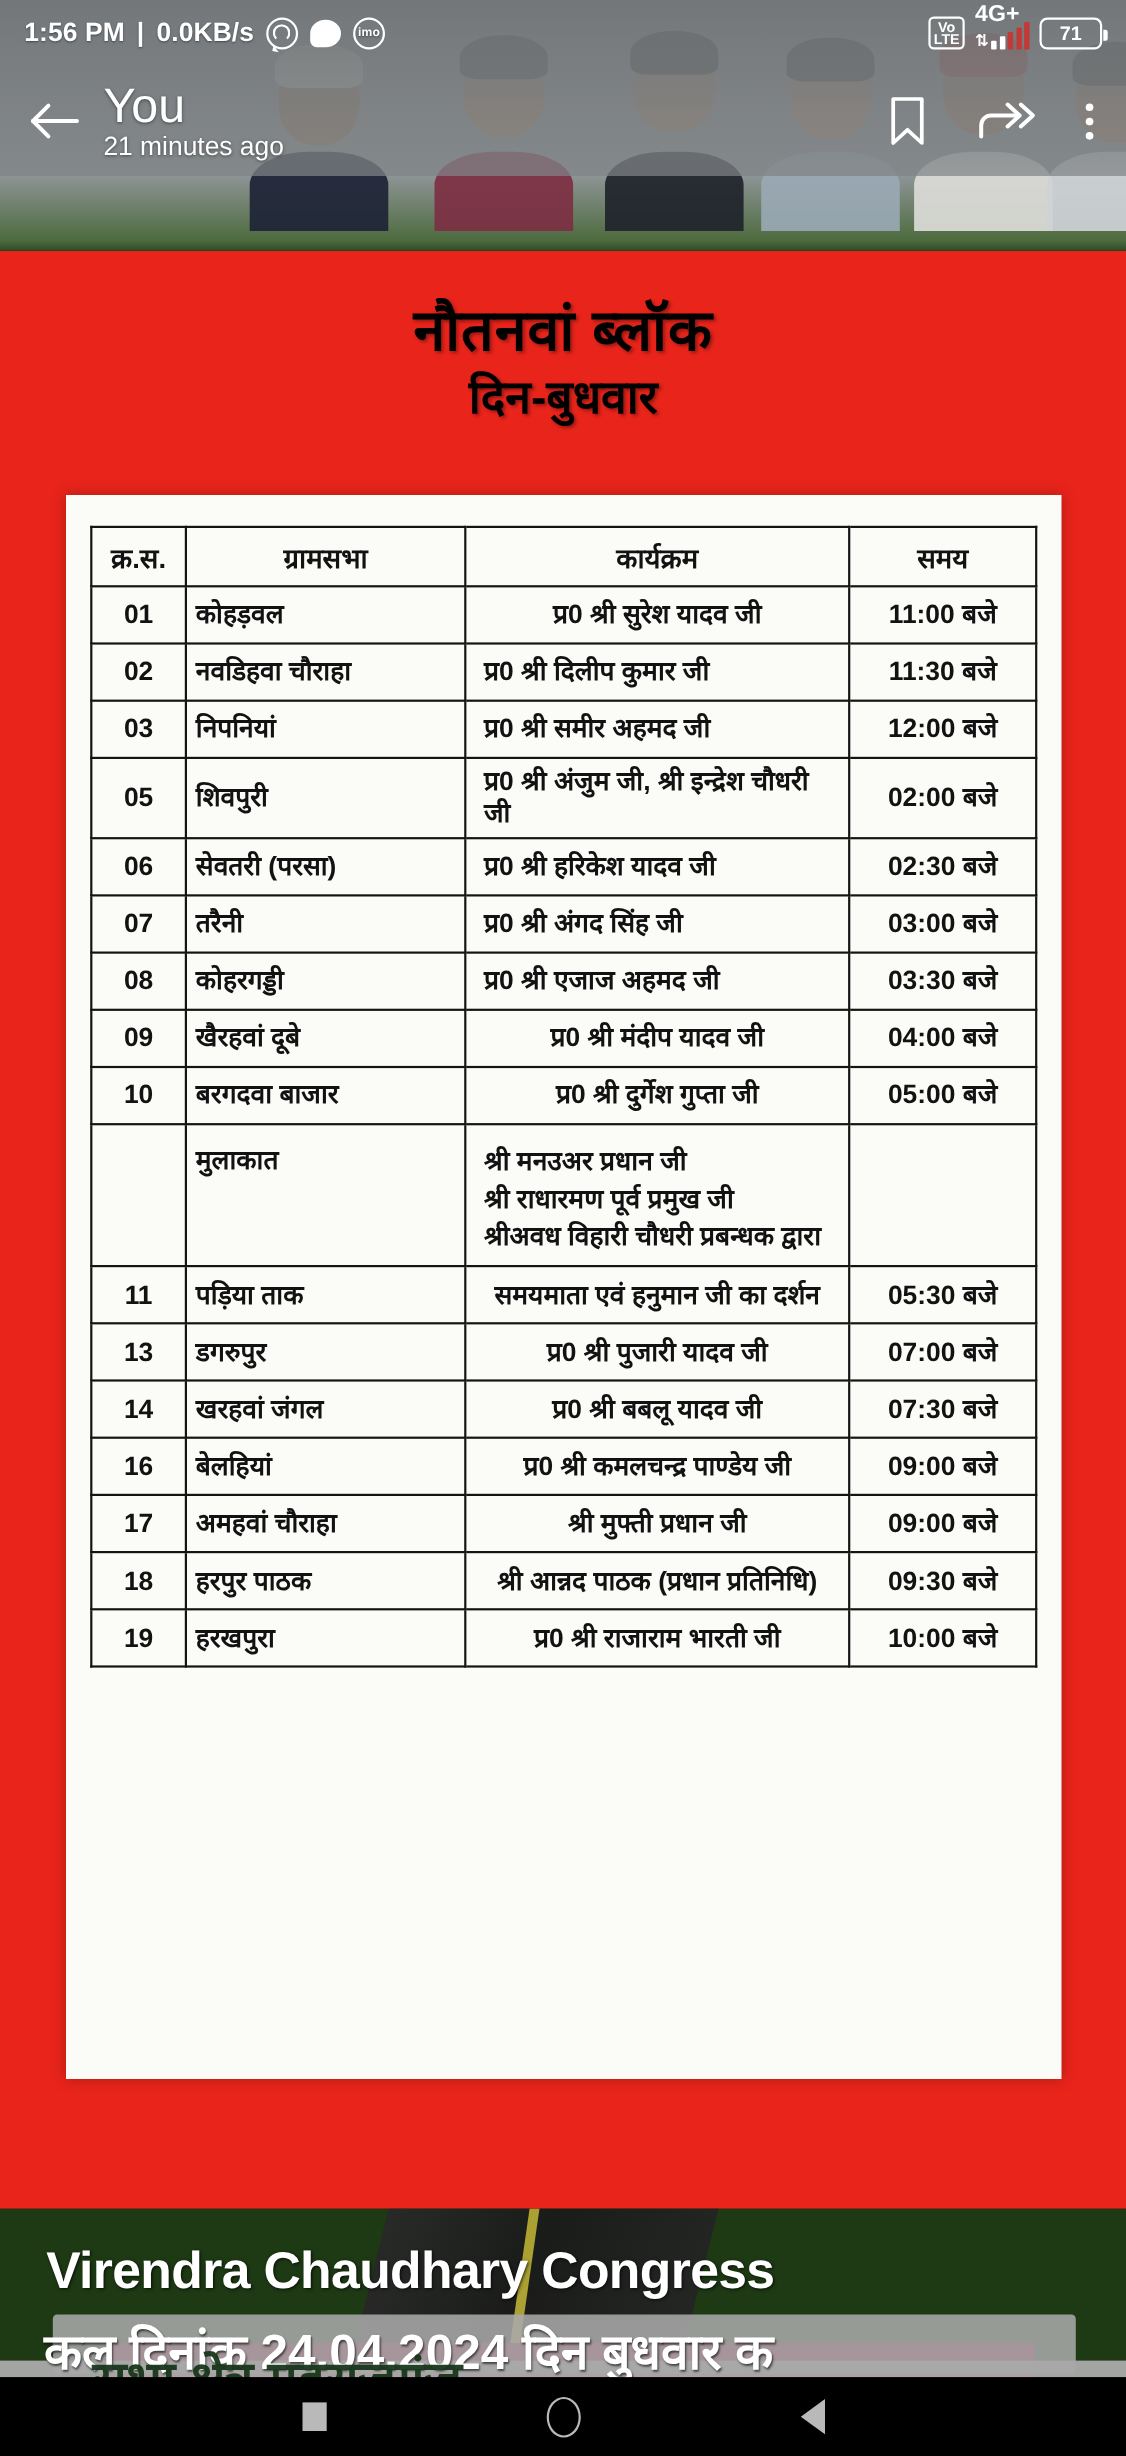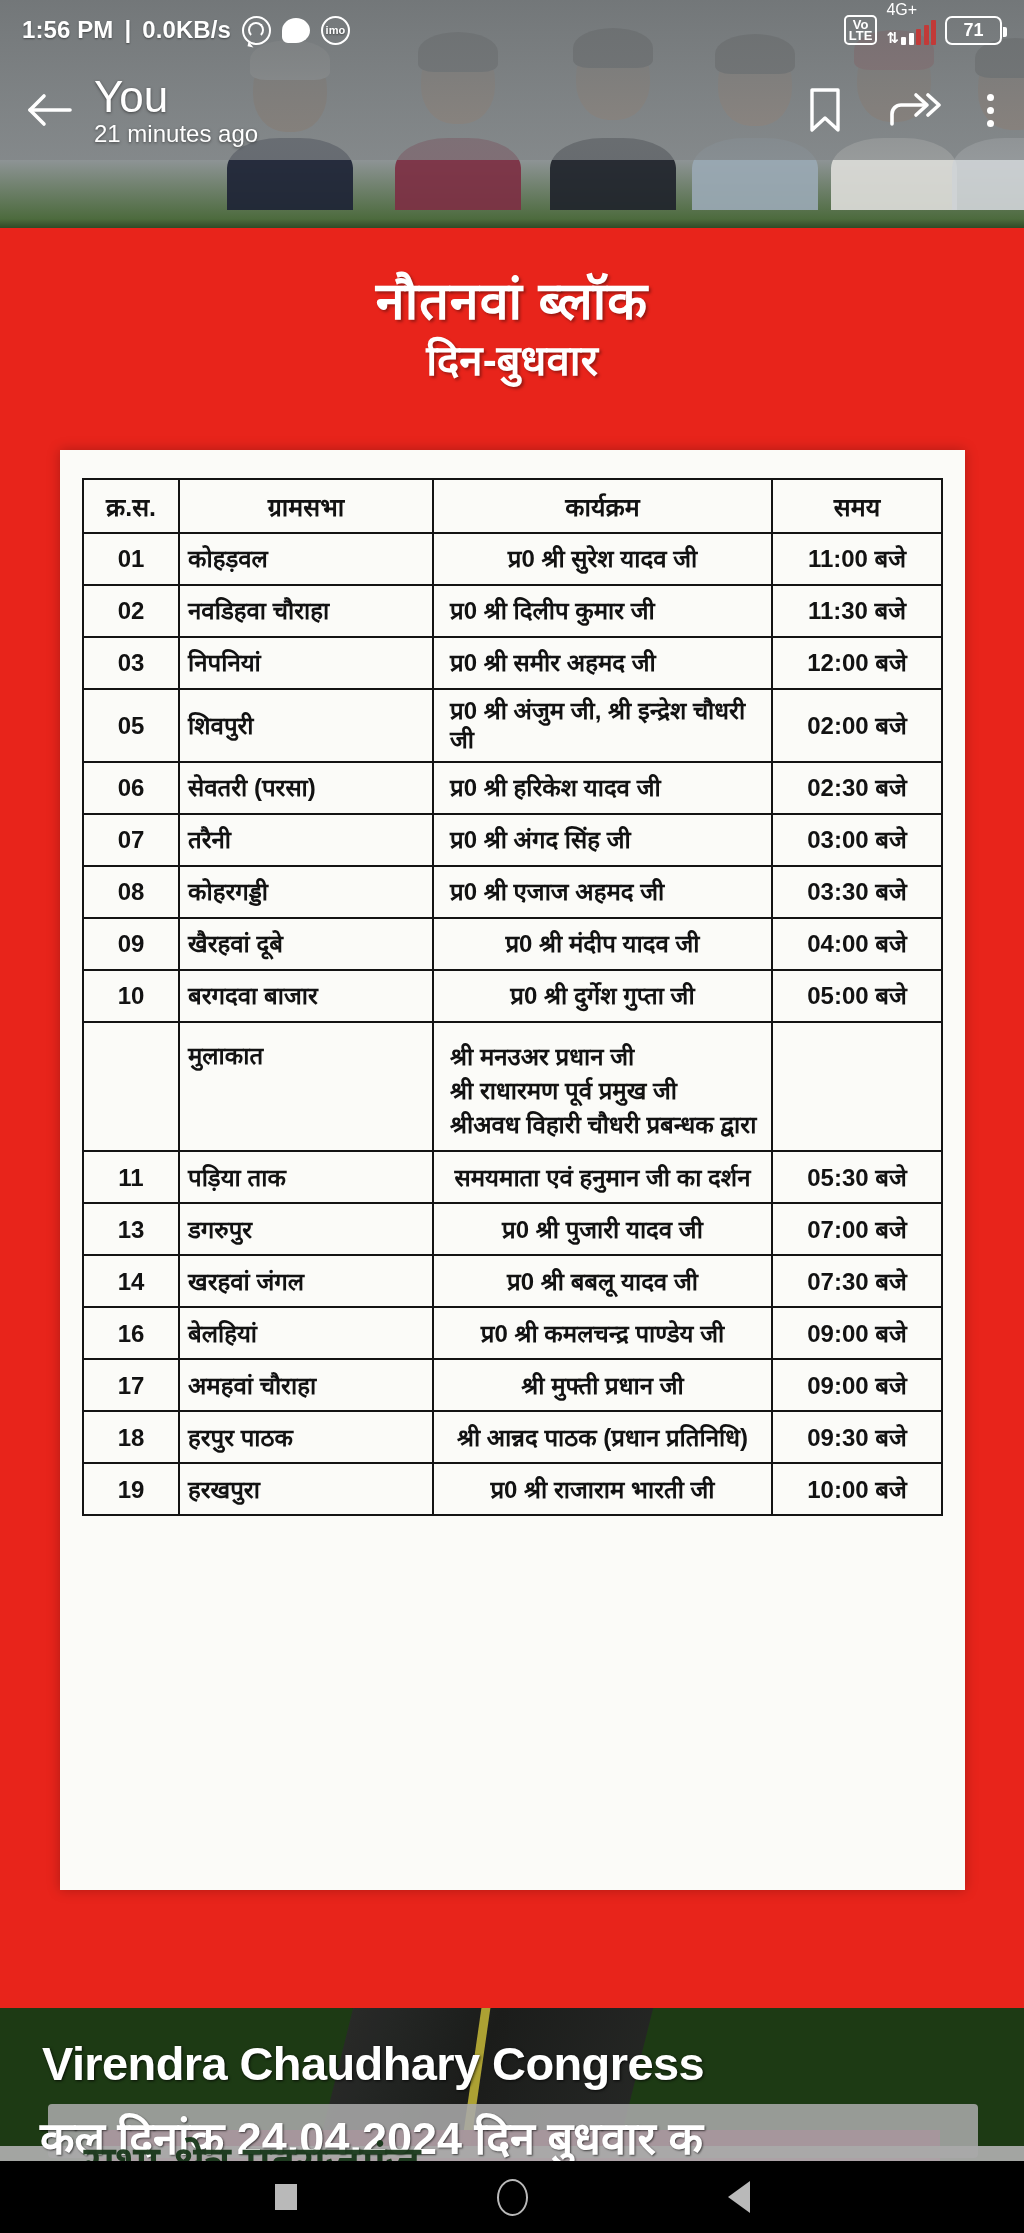--- a/index.html
+++ b/index.html
@@ -105,22 +105,22 @@
     font-size: 13px;
     font-weight: 700;
     line-height: 11px;
     padding: 2px 3px;
     text-align: center;
   }
   .net-wrap { position: relative; display: flex; align-items: flex-end; }
   .net-label {
     position: absolute;
     top: -18px; left: 0;
-    font-size: 16px;
-    font-weight: 400;
+    font-size: 21px;
+    font-weight: 700;
     color: #fff;
     white-space: nowrap;
   }
   .bars { display: flex; align-items: flex-end; gap: 2.5px; height: 26px; }
   .bars i {
     display: block;
     width: 5px;
     background: #fff;
     border-radius: 1px;
   }
@@ -232,21 +232,21 @@
     position: absolute;
     top: 228px; left: 0;
     width: 1024px;
     height: 1780px;
     background: #e8241b;
     z-index: 5;
     overflow: hidden;
   }
   .poster-title {
     text-align: center;
-    color: #ffffff;
+    color: #000000;
     font-family: "Liberation Sans", "DejaVu Sans", sans-serif;
     padding-top: 44px;
     text-shadow: 2px 2px 3px rgba(0,0,0,.35);
   }
   .poster-title .l1 {
     font-size: 52px;
     font-weight: 700;
     letter-spacing: 1px;
     line-height: 1.15;
   }
@@ -283,21 +283,21 @@
     font-weight: 700;
     text-align: center;
     height: 54px;
   }
   table.sched td {
     font-size: 24px;
     font-weight: 700;
     height: 52px;
     line-height: 1.22;
   }
-  .c-sn  { width: 96px;  text-align: center; font-size: 23px; }
+  .c-sn  { width: 86px;  text-align: center; font-size: 23px; }
   .c-gs  { width: 254px; text-align: left; padding-left: 14px; }
   .c-prg { text-align: center; }
   .c-tm  { width: 170px; text-align: center; font-size: 23px; }
   td.c-prg.left { text-align: left; padding-left: 16px; }
   td.tall { height: 200px; vertical-align: middle; }
   td.tall .ml { display: block; margin: 5px 0; }
   td.tall.c-gs { vertical-align: middle; }
 
   
   .footer {

